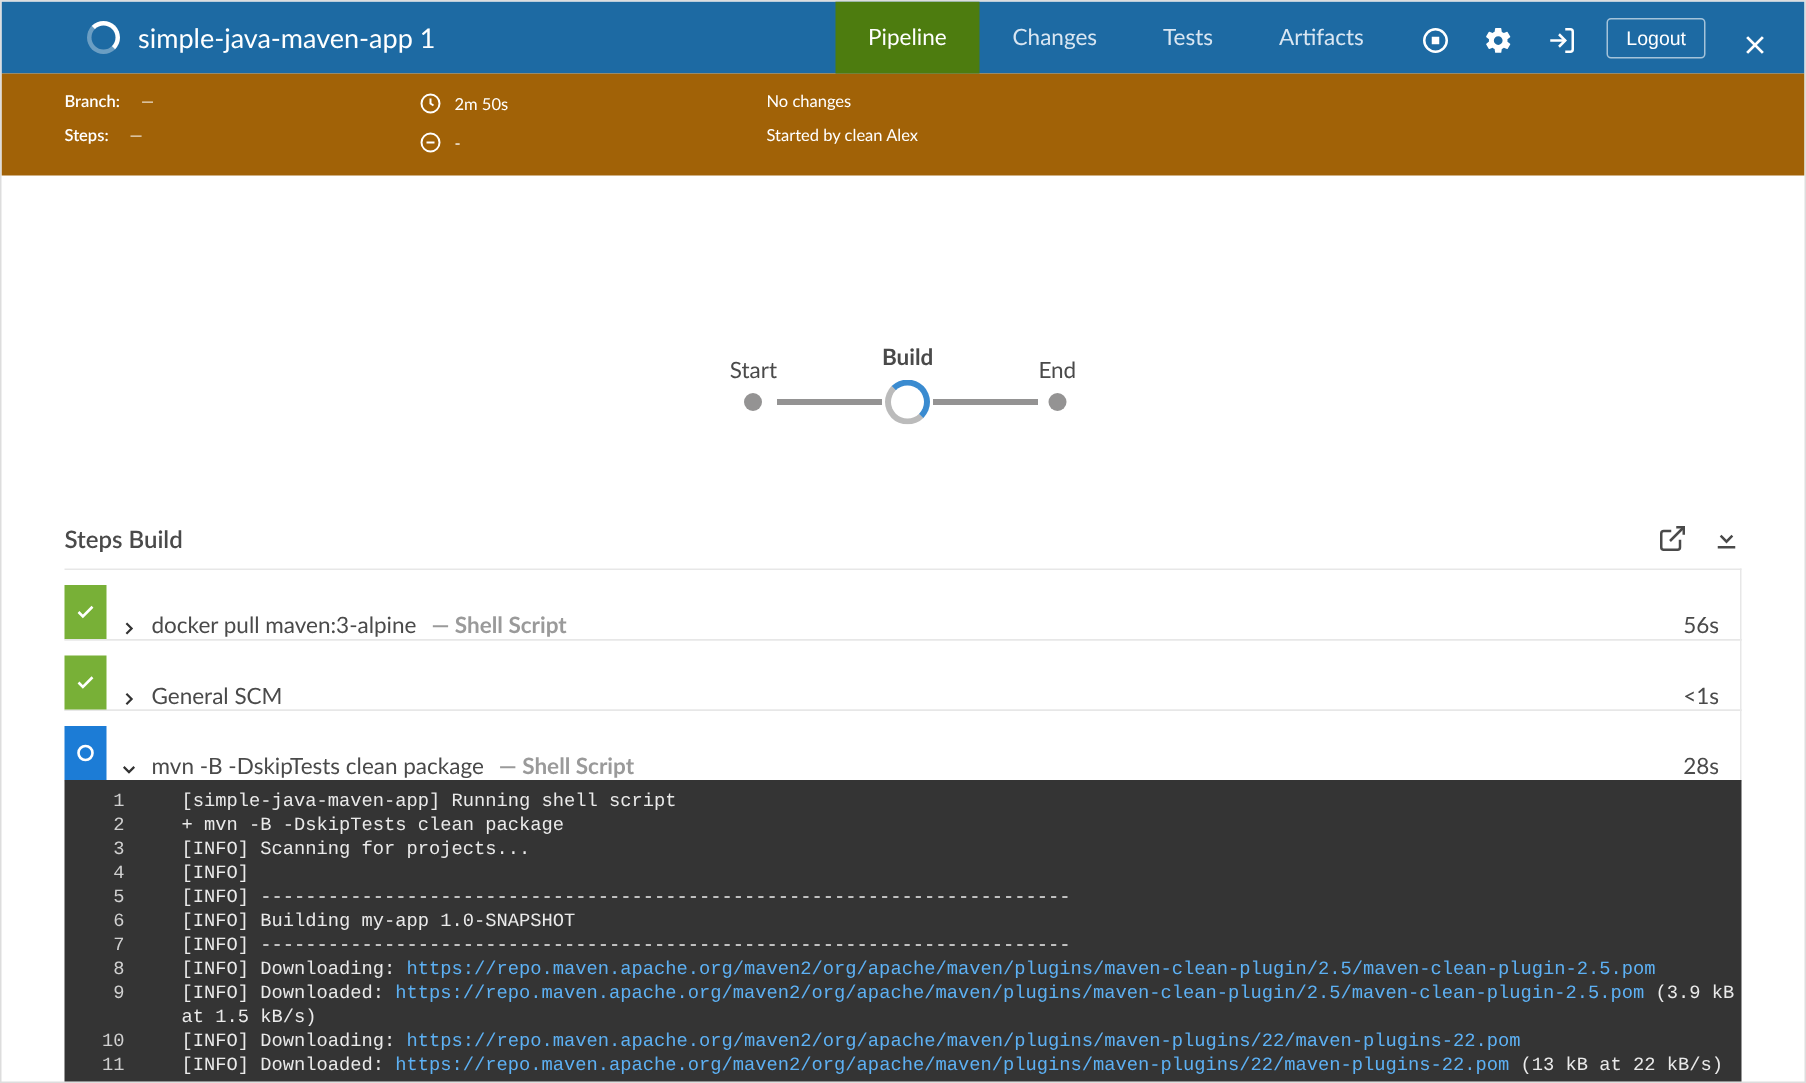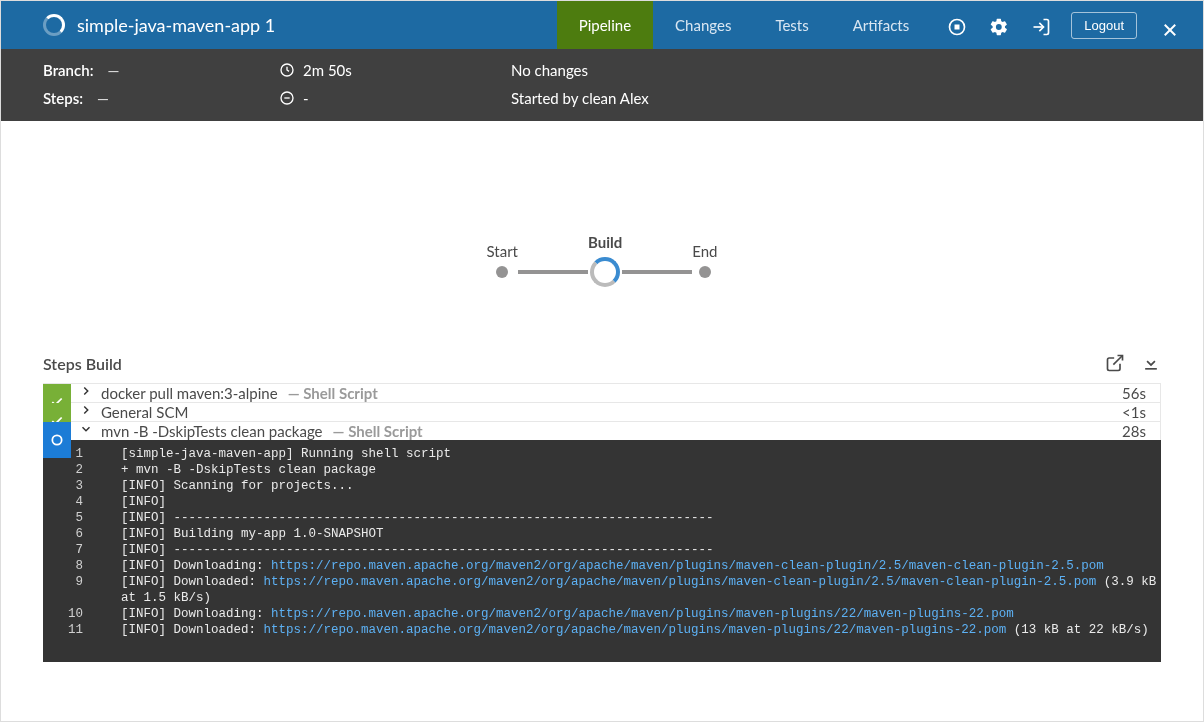--- a/index.html
+++ b/index.html
@@ -18,20 +18,21 @@
     height: 48px;
     display: flex;
     align-items: center;
     color: #fff;
   }
   .topbar-left {
     display: flex;
     align-items: center;
     padding-left: 42px;
     flex: 0 0 auto;
+    margin-left: 15px;
   }
   .spinner-icon {
     width: 22px; height: 22px;
     border: 3px solid rgba(255,255,255,0.35);
     border-top-color: #fff;
     border-right-color: #fff;
     border-radius: 50%;
     margin-right: 12px;
   }
   .run-title {
@@ -78,25 +79,25 @@
     cursor: pointer;
     background: transparent;
   }
   .close-x {
     font-size: 22px;
     cursor: pointer;
     padding: 0 6px;
   }
   
   .subheader {
-    background: #404040;
+    background: #a16207;
     color: #fff;
     display: flex;
     padding: 12px 42px 14px 42px;
-    font-size: 15px;
+    font-size: 11px;
   }
   .sub-col {
     display: flex;
     flex-direction: column;
     gap: 10px;
   }
   .sub-col.col1 { width: 236px; }
   .sub-col.col2 { width: 232px; }
   .sub-col.col3 { }
   .sub-row { display: flex; align-items: center; gap: 8px; }
@@ -160,25 +161,25 @@
     font-weight: 600;
     color: #4a4a4a;
   }
   .steps-header-actions {
     display: flex;
     gap: 16px;
   }
   .gray-icon { color: #4a4a4a; cursor: pointer; }
   .step-row {
     display: flex;
-    align-items: flex-start;
+    align-items: flex-end;
     border: 1px solid #e7e7e7;
     border-left: none;
     margin: 0 42px;
-    height: 20px;
+    height: 48px;
     font-size: 15px;
     cursor: pointer;
     margin-bottom: -1px;
   }
   .status-chip {
     width: 28px; height: 36px;
     display: flex; align-items: center; justify-content: center;
     color: #fff;
   }
   .status-chip.success { background: #78b037; }

